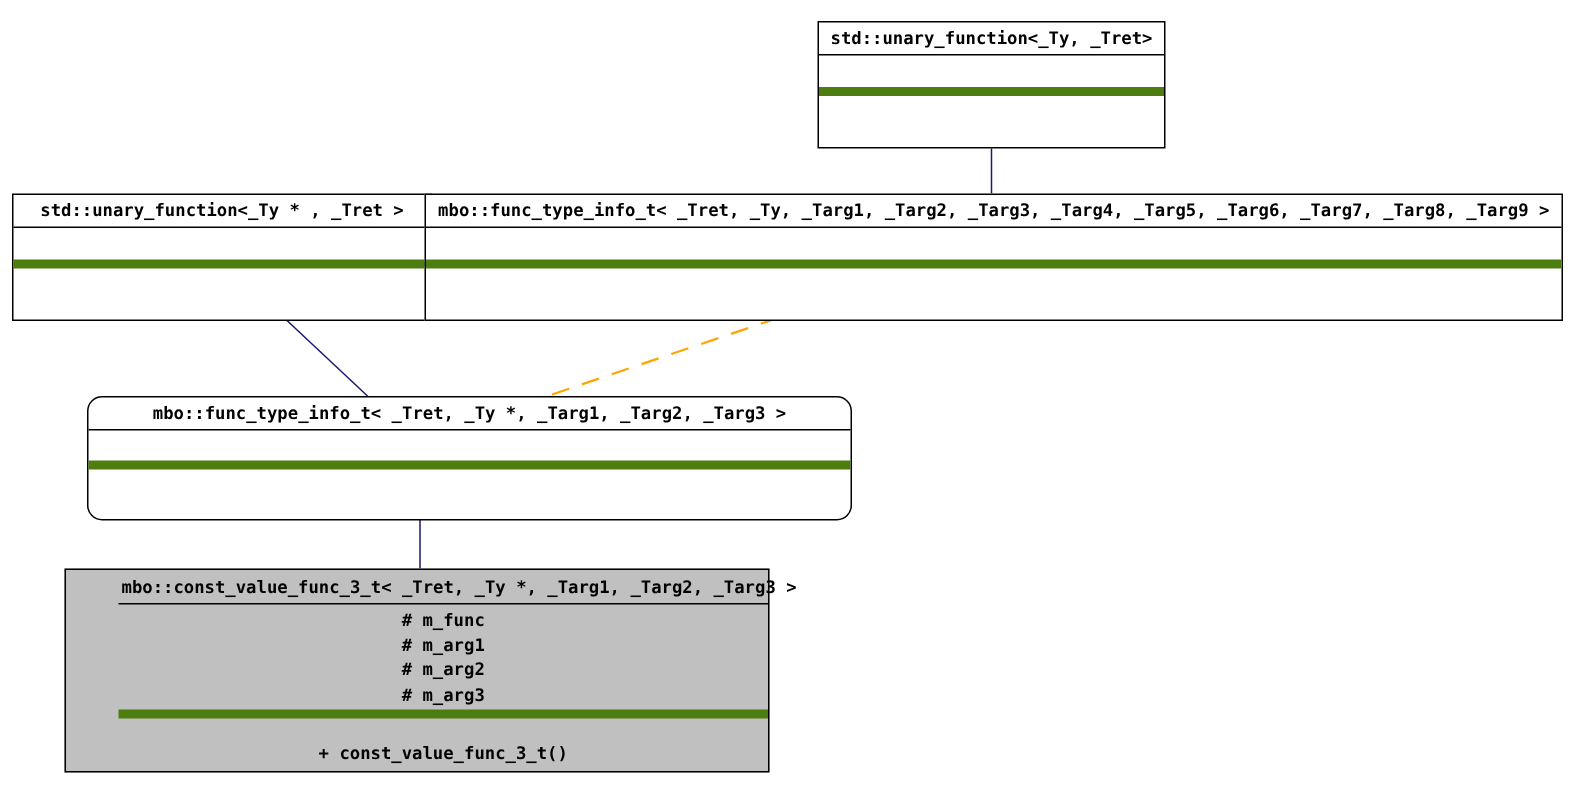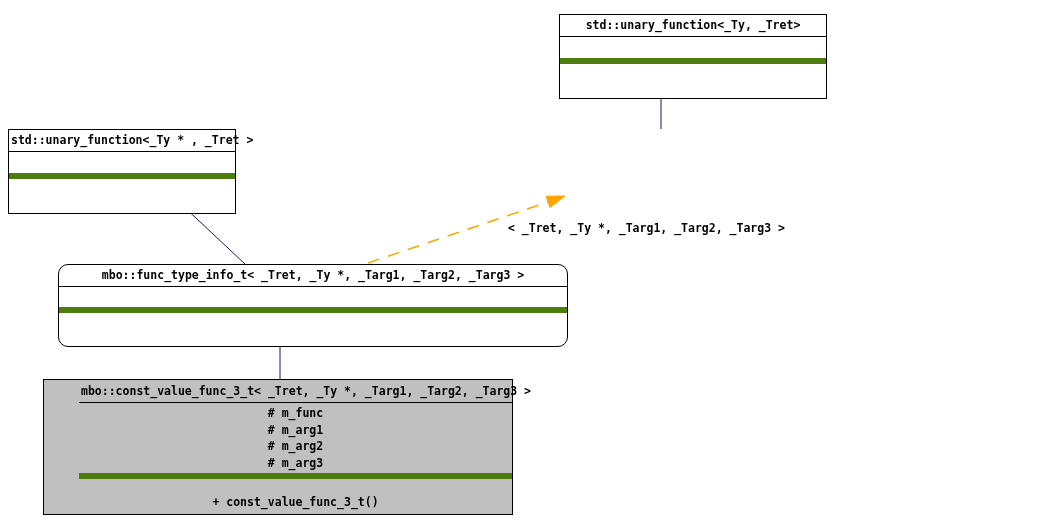--- a/index.html
+++ b/index.html
@@ -37,22 +37,22 @@
     white-space: nowrap;
     border-bottom: 1px solid #000000;
     padding: 0 2px;
   }
   .uml-box .compartment {
     height: 21px;
     border-bottom: 6px solid #4d7c0f;
   }
   .uml-box .compartment.last { border-bottom: none; margin-top: 13px; }
 
-  #box-top  { left: 559px; top: 14px;  width: 268px; }
-  #box-left { left: 8px;   top: 129px; width: 228px; }
+  #box-top  { left: 545px; top: 14px;  width: 232px; }
+  #box-left { left: 8px;   top: 129px; width: 280px; }
   #box-wide { left: 283px; top: 129px; width: 759px; }
   #box-mid  { left: 58px;  top: 264px; width: 510px; border-radius: 10px; }
   #box-mid .compartment { height: 20px; }
 
   #box-gray {
     left: 43px; top: 379px; width: 470px;
     background: #c0c0c0;
     padding-left: 35px;
   }
   #box-gray .title { height: 22px; line-height: 22px; }
@@ -108,20 +108,25 @@
     <div class="compartment"></div>
     <div class="compartment last"></div>
   </div>
 
   <div class="uml-box" id="box-left">
     <div class="title">std::unary_function&lt;_Ty * , _Tret &gt;</div>
     <div class="compartment"></div>
     <div class="compartment last"></div>
   </div>
 
+  <div class="uml-box" id="box-wide">
+    <div class="title">mbo::func_type_info_t&lt; _Tret, _Ty, _Targ1, _Targ2, _Targ3, _Targ4, _Targ5, _Targ6, _Targ7, _Targ8, _Targ9 &gt;</div>
+    <div class="compartment"></div>
+    <div class="compartment last"></div>
+  </div>
 
   <div class="uml-box" id="box-mid">
     <div class="title">mbo::func_type_info_t&lt; _Tret, _Ty *, _Targ1, _Targ2, _Targ3 &gt;</div>
     <div class="compartment"></div>
     <div class="compartment last"></div>
   </div>
 
   <div class="uml-box" id="box-gray">
     <div class="title">mbo::const_value_func_3_t&lt; _Tret, _Ty *, _Targ1, _Targ2, _Targ3 &gt;</div>
     <div class="compartment members">
@@ -132,15 +137,14 @@
         <div class="attr-line"># m_arg3</div>
       </div>
     </div>
     <div class="compartment members last">
       <div class="member-block">
         <div class="method-line">+ const_value_func_3_t()</div>
       </div>
     </div>
   </div>
 
-  <div class="edge-label">&lt; _Tret, _Ty *, _Targ1, _Targ2, _Targ3 &gt;</div>
 
 </div>
 
 </body></html>

